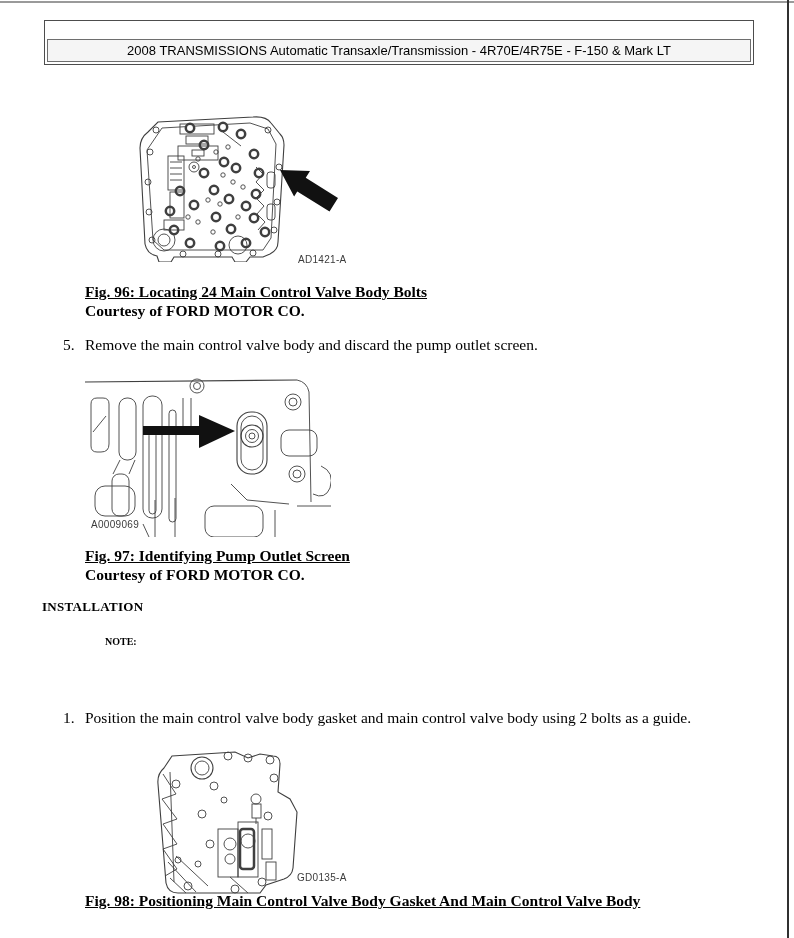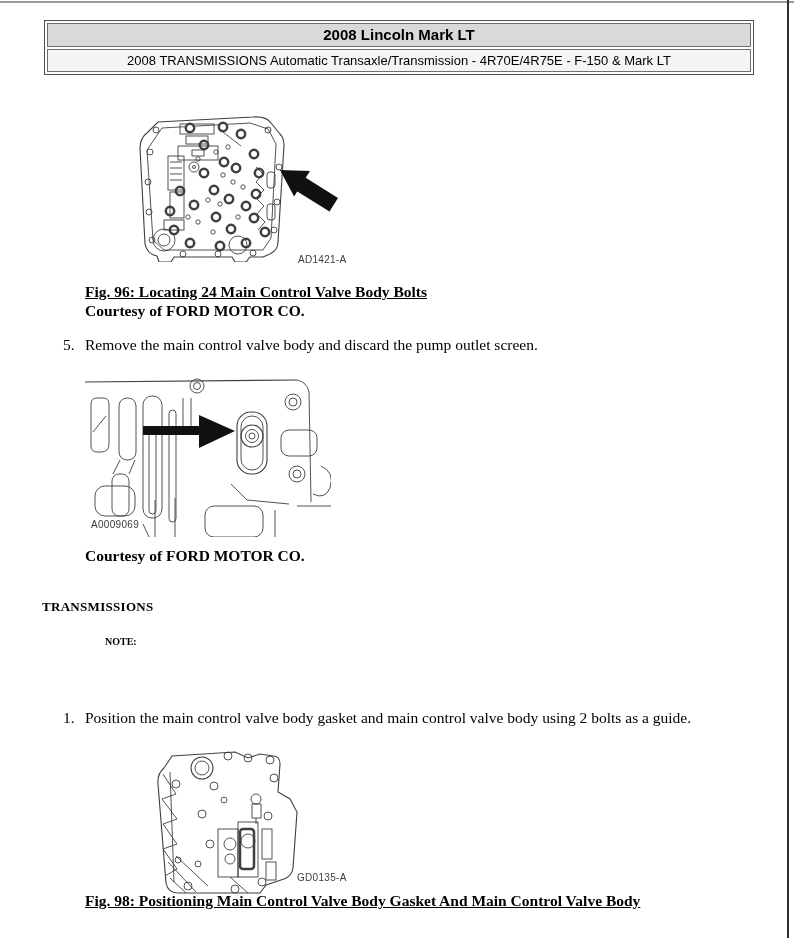--- a/index.html
+++ b/index.html
@@ -19,21 +19,21 @@
     left:44px;top:20px;width:710px;
     border:1px solid #4d4d4d;background:#fff;padding:2px;
     box-sizing:border-box;
     font-family:"Liberation Sans", sans-serif;
   }
   .header-title{
     border:1px solid #6e6e6e;background:#d9d9d9;
     text-align:center;font-weight:bold;font-size:15px;line-height:22px;height:22px;
   }
   .header-sub{
-    margin-top:2px;border:1px solid #6e6e6e;background:#f5f5f5;
+    margin-top:16px;border:1px solid #6e6e6e;background:#f5f5f5;
     text-align:center;font-size:13px;line-height:21px;height:21px;
   }
 
   .fig{position:absolute;}
   .fig svg{display:block;}
   .part-label{
     position:absolute;
     font-family:"Liberation Sans", sans-serif;
     font-size:10px;color:#3c3c3c;letter-spacing:0.3px;
   }
@@ -57,21 +57,20 @@
   svg .heavy{stroke-width:2.5;}
   svg .solid{fill:#111;stroke:none;}
 </style>
 </head>
 <body>
 
 <div class="abs top-rule"></div>
 <div class="abs right-rule"></div>
 
 <div class="abs header-box">
-  <div class="header-title">2008 Lincoln Mark LT</div>
   <div class="header-sub">2008 TRANSMISSIONS Automatic Transaxle/Transmission - 4R70E/4R75E - F-150 &amp; Mark LT</div>
 </div>
 
 <div class="fig" style="left:128px;top:112px;width:240px;height:162px;">
   <svg width="240" height="150" viewBox="0 0 240 150">
 
     <path d="M 30,10 L 125,5 Q 138,4 143,11 L 152,22 Q 156,26 156,33 L 150,130 Q 150,138 142,142 L 135,145 L 122,145 L 118,150 L 107,150 L 104,145 L 46,145 L 43,150 L 31,150 L 29,144 Q 19,142 17,132 L 12,36 Q 12,26 20,20 Z"></path>
     <path class="thin" d="M 34,16 L 122,11 L 140,17 L 148,32 L 143,126 L 135,138 L 36,138 L 25,128 L 19,38 Z"></path>
 
     <circle class="thin" cx="22" cy="40" r="3"></circle>
@@ -209,24 +208,25 @@
     <line class="thin" x1="90" y1="124" x2="90" y2="163"></line>
     <path class="thin" d="M 58,150 L 64,163"></path>
     <rect class="thin" x="120" y="132" width="58" height="31" rx="9"></rect>
     <line class="thin" x1="190" y1="136" x2="190" y2="163"></line>
     <path class="thin" d="M 212,132 L 246,132"></path>
   </svg>
   <span class="part-label" style="left:6px;top:145px;">A0009069</span>
 </div>
 
 <div class="caption-block" style="left:85px;top:546px;">
+  <div class="caption-line">Fig. 97: Identifying Pump Outlet Screen</div>
   <div>Courtesy of FORD MOTOR CO.</div>
 </div>
 
-<div class="section-heading" style="left:42px;top:599px;">TRANSMISSIONS</div>
+<div class="section-heading" style="left:42px;top:599px;">INSTALLATION</div>
 
 <div class="note-row" style="left:105px;top:636px;width:640px;height:66px;">
   <span class="note-label">NOTE:</span>
 </div>
 
 <div class="step" style="left:63px;top:708px;">
   <span class="num">1.</span><span>Position the main control valve body gasket and main control valve body using 2 bolts as a guide.</span>
 </div>
 
 <div class="fig" style="left:140px;top:744px;width:212px;height:162px;">

